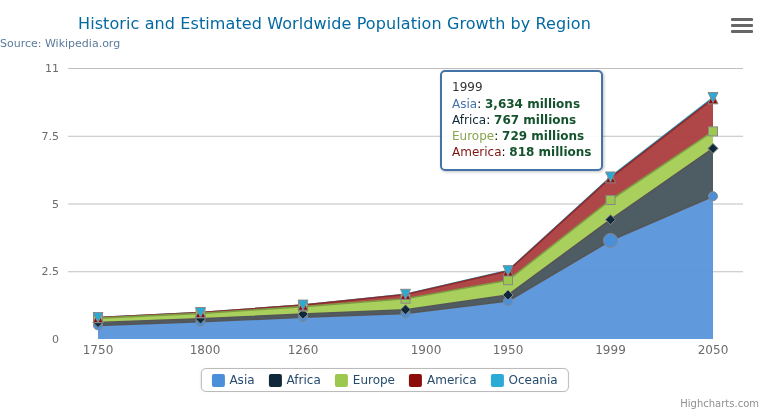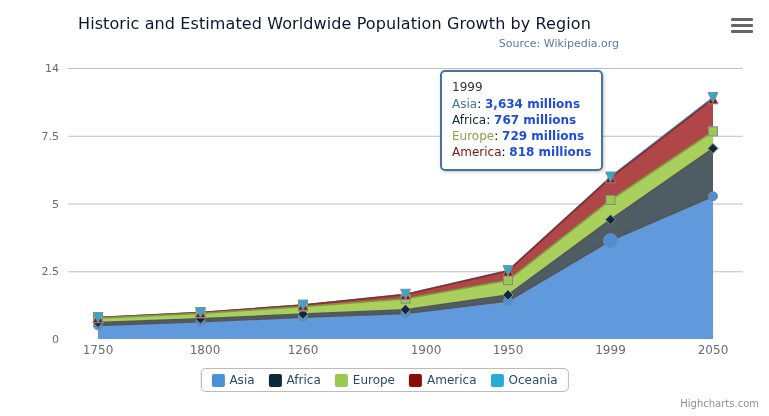--- a/index.html
+++ b/index.html
@@ -6,24 +6,24 @@
   body{
     width:769px;height:416px;overflow:hidden;background:#ffffff;
     font-family:"DejaVu Sans","Liberation Sans",sans-serif;
     -webkit-font-smoothing:antialiased;
   }
   .chart{position:relative;width:769px;height:416px;background:#fff;}
 
   
   .chart-title{
     position:absolute;left:0;top:14px;width:669px;text-align:center;
-    font-size:16px;color:#0f172a;letter-spacing:.1px;
+    font-size:16px;color:#0369a1;letter-spacing:.1px;
   }
   .chart-subtitle{
-    position:absolute;left:0;top:37px;width:619px;text-align:right;
+    position:absolute;left:0;top:37px;width:619px;text-align:left;
     font-size:11px;color:#5c7b9e;
   }
 
   
   .context-btn{
     position:absolute;right:16px;top:16px;width:22px;height:18px;
     cursor:pointer;background:transparent;border:0;padding:0;
   }
   .context-btn span{display:block;height:3px;background:#666;margin-bottom:3px;border-radius:1px;}
   .context-btn span:last-child{margin-bottom:0;}
@@ -59,21 +59,21 @@
     position:absolute;left:440px;top:70px;
     background:rgba(255,255,255,.92);
     border:2px solid #4572A7;border-radius:5px;
     padding:8px 10px 9px 10px;
     box-shadow:1px 1px 3px rgba(0,0,0,.25);
     white-space:nowrap;z-index:20;
   }
   .tt-header{font-size:12px;color:#333;margin-bottom:2px;}
   .tt-row{font-size:12px;line-height:16px;color:#000;}
   .tt-name{font-size:12px;}
-  .tt-val{font-weight:bold;color:#1d4ed8;}
+  .tt-val{font-weight:bold;color:#14532d;}
 
   
   .credits{
     position:absolute;right:10px;bottom:7px;font-size:10px;color:#909090;cursor:pointer;
   }
 
   svg.layer{position:absolute;left:0;top:0;}
 </style>
 </head>
 <body>
@@ -143,21 +143,21 @@
         <polygon points="645,34.566100000000034 650,24.566100000000034 640,24.566100000000034" stroke="#888" stroke-width="1" fill="#29ABD6"></polygon>
       </svg>
   </div>
 
   <div class="ylabels" id="axis-layer">
 
   <div class="ytick" style="top: 339px; right: 709px;">0</div>
       <div class="ytick" style="top: 271.25px; right: 709px;">2.5</div>
       <div class="ytick" style="top: 203.5px; right: 709px;">5</div>
       <div class="ytick" style="top: 135.75px; right: 709px;">7.5</div>
-      <div class="ytick" style="top: 68px; right: 709px;">14</div>
+      <div class="ytick" style="top: 68px; right: 709px;">11</div>
       <div class="xtick" style="left: 98px;">1750</div>
       <div class="xtick" style="left: 205px; text-align: center;">1800</div>
       <div class="xtick" style="left: 303px;">1260</div>
       <div class="xtick" style="left: 426px;">1900</div>
       <div class="xtick" style="left: 508px;">1950</div>
       <div class="xtick" style="left: 610.5px;">1999</div>
       <div class="xtick" style="left: 713px;">2050</div>
     </div>
 
   <div class="tooltip">

